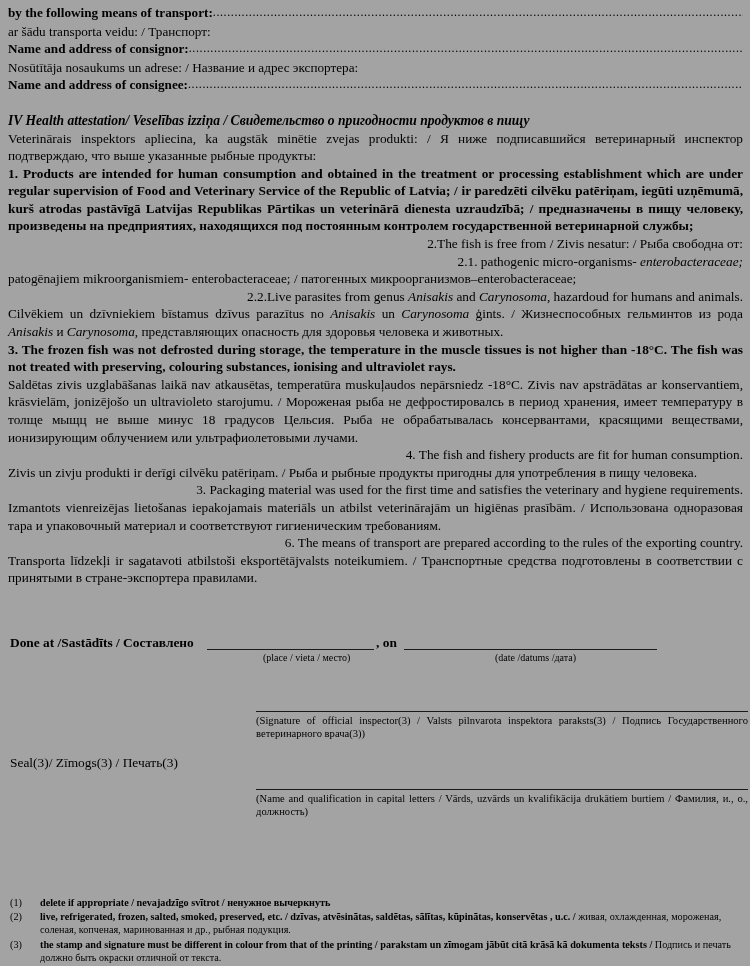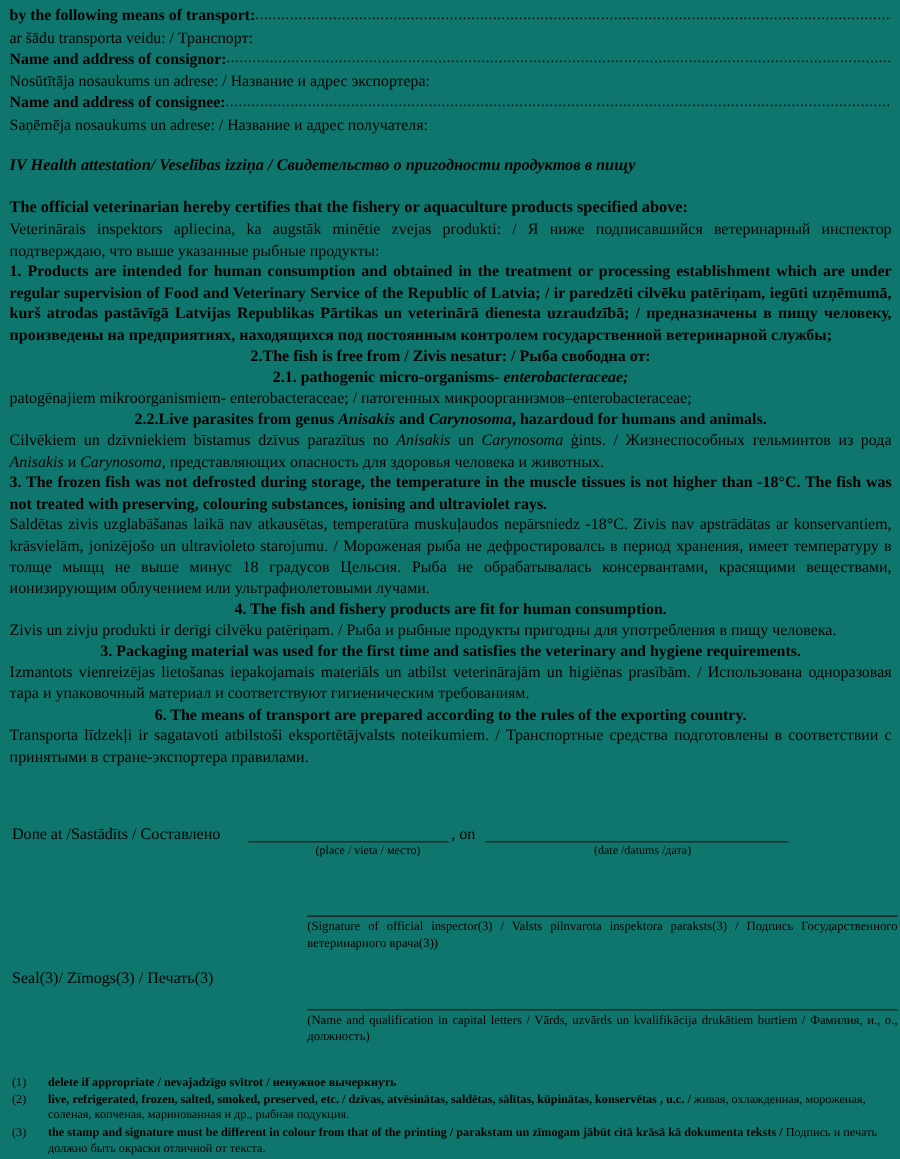--- a/index.html
+++ b/index.html
@@ -9,21 +9,21 @@
   }
   body {
     font-family: "Liberation Serif", "DejaVu Serif", serif;
     color: #000000;
   }
   #page {
     position: relative;
     width: 750px;
     height: 966px;
     overflow: hidden;
-    background: #0f766e;
+    background: #a3a3a3;
   }
   .doc {
     position: absolute;
     left: 8px;
     top: 4px;
     width: 735px;
   }
 
   
   .hdr-line {
@@ -60,41 +60,42 @@
     line-height: 18px;
     margin-top: 17px;
   }
   p.para {
     margin: 0;
     font-size: 13.3px;
     line-height: 17.6px;
     text-align: justify;
   }
   p.para.b {
-    font-weight: bold;
-    text-align: center;
+    font-weight: normal;
+    text-align: right;
   }
   p.para.bj {
     font-weight: bold;
     text-align: justify;
   }
   .it { font-style: italic; margin-top: 28px; }
 
   
   .sig-area {
     position: relative;
     margin-top: 24px;
     height: 210px;
   }
   .doneat {
     position: absolute;
     left: 2px;
     top: 24px;
     font-size: 13.4px;
     white-space: nowrap;
+    font-weight: bold;
   }
   .rule {
     position: absolute;
     border-bottom: 1px solid #1a1a1a;
     height: 0;
   }
   .cap {
     position: absolute;
     font-size: 10px;
     line-height: 13px;
@@ -161,29 +162,25 @@
 
       <div class="hdr-line">
         <span class="hdr-label">Nosūtītāja nosaukums un adrese: / Название и адрес экспортера:</span>
       </div>
 
       <div class="hdr-line bold">
         <span class="hdr-label">Name and address of consignee:</span>
         <span class="dotfill">....................................................................................................................................................................................................</span>
       </div>
 
-      <div class="hdr-line">
-        <span class="hdr-label">Saņēmēja nosaukums un adrese: / Название и адрес получателя:</span>
-      </div>
 
     </div>
 
     <div class="sect-title">IV Health attestation/ Veselības izziņa / Свидетельство о пригодности продуктов в пищу</div>
 
-    <div class="lead">The official veterinarian hereby certifies that the fishery or aquaculture products specified above:</div>
 
     <p class="para">Veterinārais inspektors apliecina, ka augstāk minētie zvejas produkti: / Я ниже подписавшийся ветеринарный инспектор подтверждаю, что выше указанные рыбные продукты:</p>
 
     <p class="para bj">1.  Products are intended for human consumption and obtained in the treatment or processing establishment which are under regular supervision of Food and Veterinary Service of the Republic of Latvia; / ir paredzēti cilvēku patēriņam, iegūti uzņēmumā, kurš atrodas pastāvīgā Latvijas Republikas Pārtikas un veterinārā dienesta uzraudzībā; / предназначены в пищу человеку, произведены на предприятиях, находящихся под постоянным контролем государственной ветеринарной службы;</p>
 
     <p class="para b">2.The fish is free from / Zivis nesatur: / Рыба свободна от:</p>
 
     <p class="para b"><span>2.1. pathogenic micro-organisms- </span><span class="it">enterobacteraceae;</span></p>
 
     <p class="para">patogēnajiem mikroorganismiem- enterobacteraceae; / патогенных микроорганизмов–enterobacteraceae;</p>

